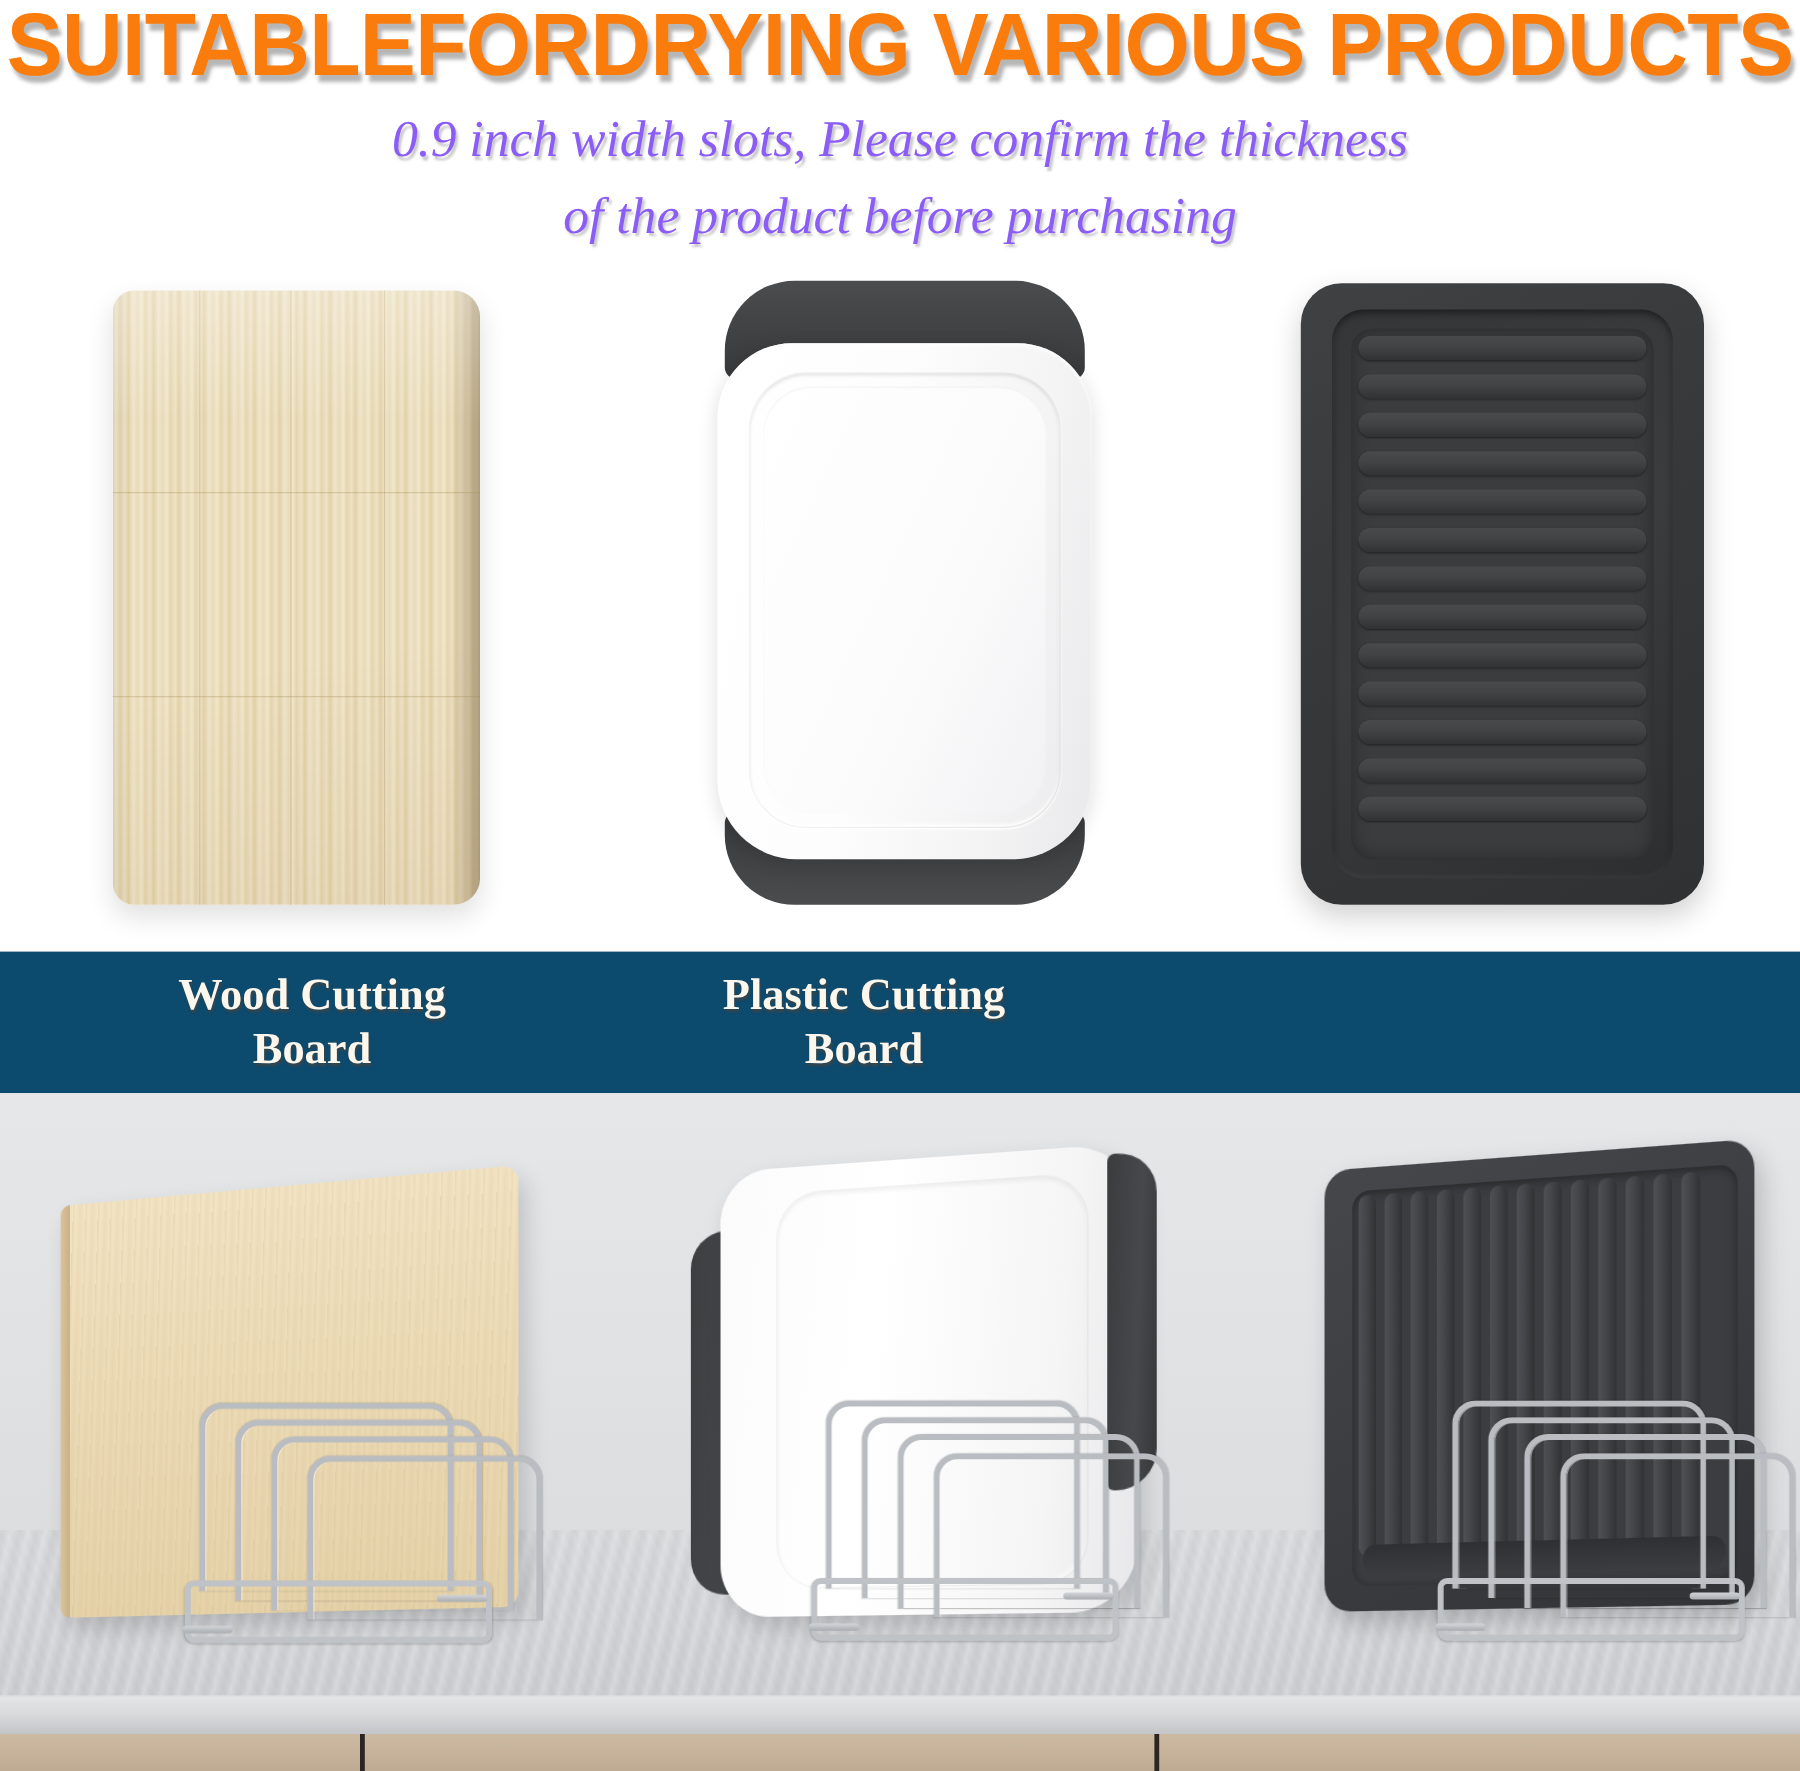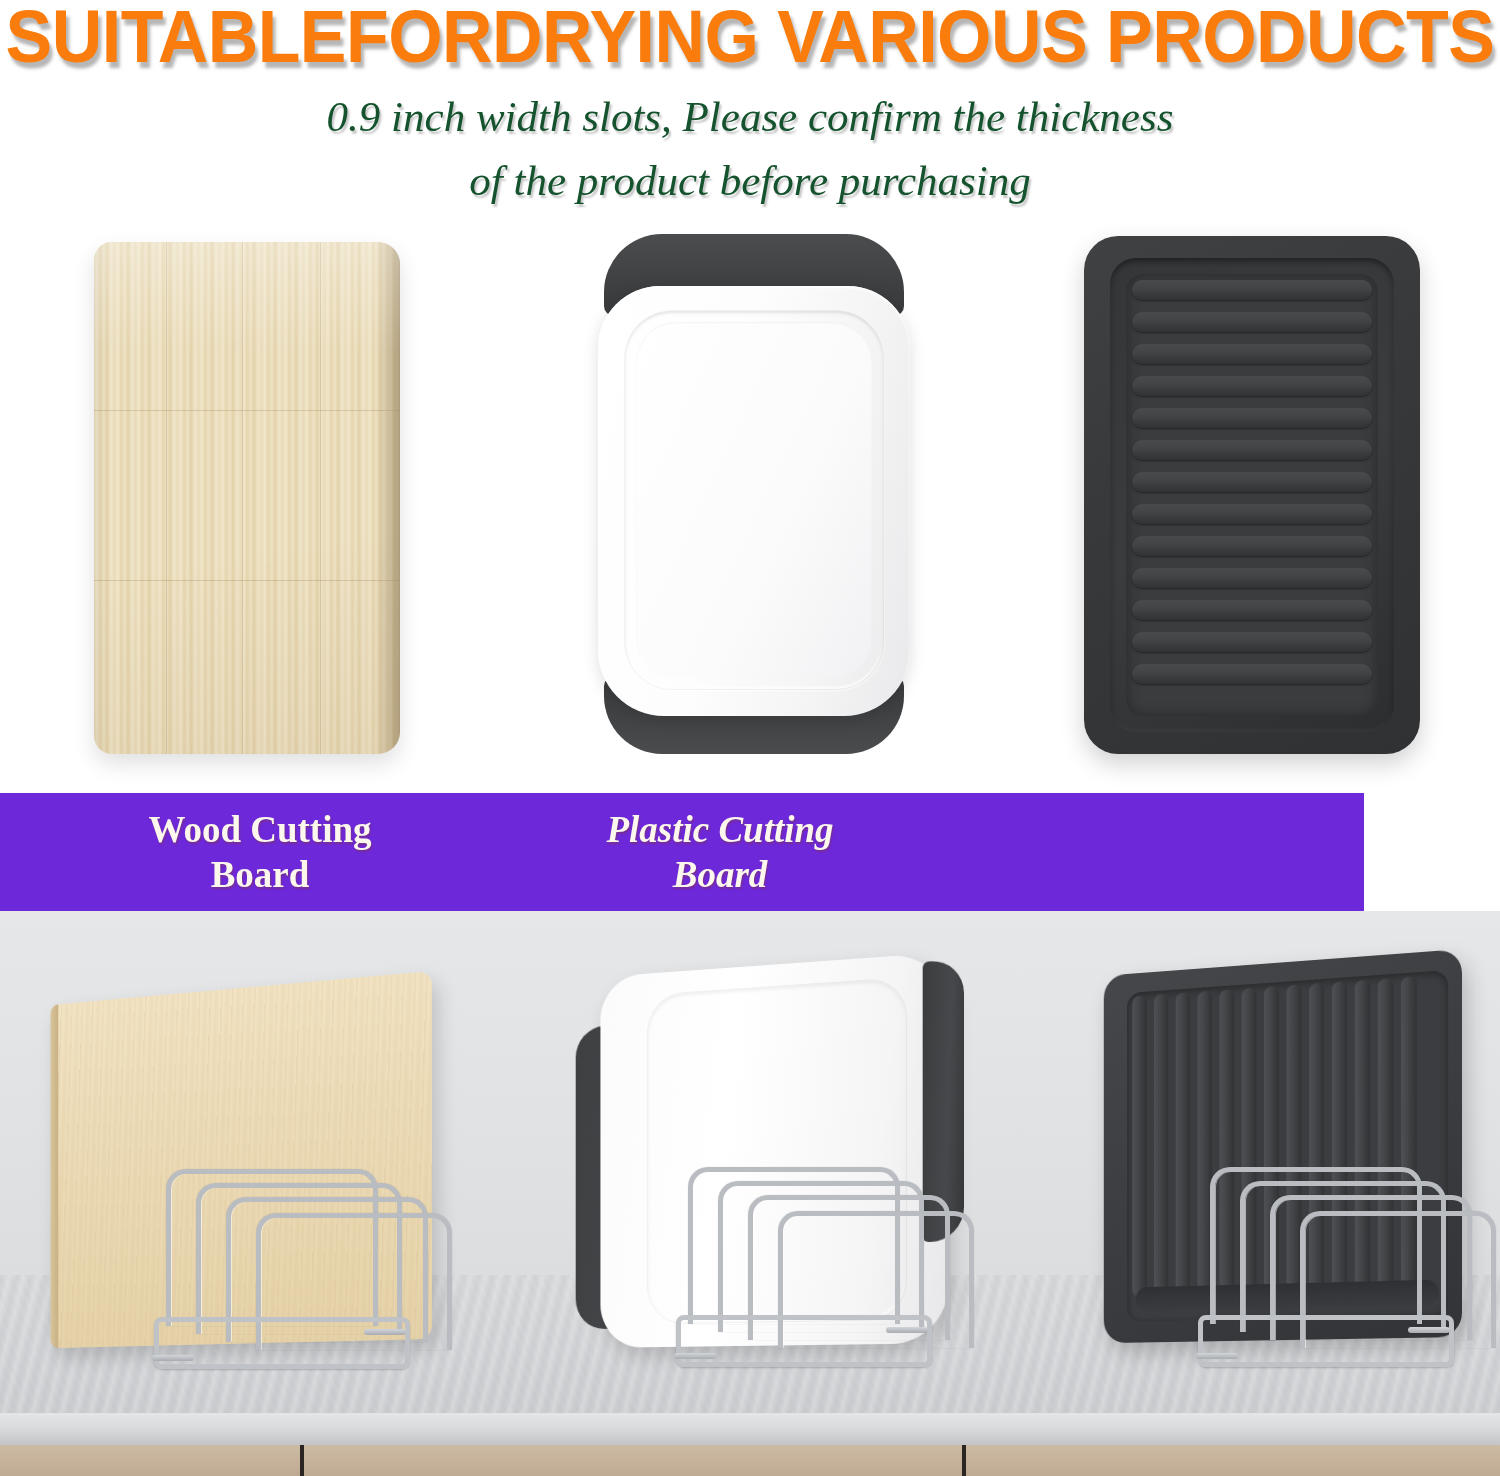--- a/index.html
+++ b/index.html
@@ -49,21 +49,21 @@
 
   .subline {
     position: absolute;
     left: 0;
     width: 1500px;
     text-align: center;
     font-family: "Liberation Serif", serif;
     font-style: italic;
     font-weight: 400;
     font-size: 43px;
-    color: #14532d;
+    color: #8b5cf6;
     white-space: nowrap;
     text-shadow: 2px 3px 2px rgba(130,130,130,0.45);
   }
   .subline.l1 { top: 92px; }
   .subline.l2 { top: 156px; }
 
   
   .product-row {
     position: absolute;
     left: 0;
@@ -215,43 +215,43 @@
     border-radius: 10px;
     background: linear-gradient(180deg, #484A4C 0%, #414345 45%, #303234 100%);
     box-shadow: 0 1px 2px rgba(0,0,0,0.45);
   }
 
   
   .label-band {
     position: absolute;
     left: 0;
     top: 793px;
-    width: 1364px;
+    width: 1500px;
     height: 118px;
-    background: #6d28d9;
+    background: #0c4a6e;
   }
   .band-label {
     position: absolute;
     top: 0;
     height: 118px;
     display: flex;
     flex-direction: column;
     align-items: center;
     justify-content: center;
     font-family: "Liberation Serif", serif;
     font-weight: 700;
     font-size: 37px;
     line-height: 1.22;
     color: #FCF7EC;
     text-align: center;
     text-shadow: 1px 2px 2px rgba(140,60,0,0.35);
     white-space: nowrap;
   }
   .band-label.b1 { left: 40px;  width: 440px; }
-  .band-label.b2 { left: 500px; width: 440px; font-style: italic; }
+  .band-label.b2 { left: 500px; width: 440px; }
   .band-label.b3 { left: 1000px; width: 460px; }
 
   .band-label .ln { display: block; }
 
   
   .scene {
     position: absolute;
     left: 0;
     top: 911px;
     width: 1500px;

